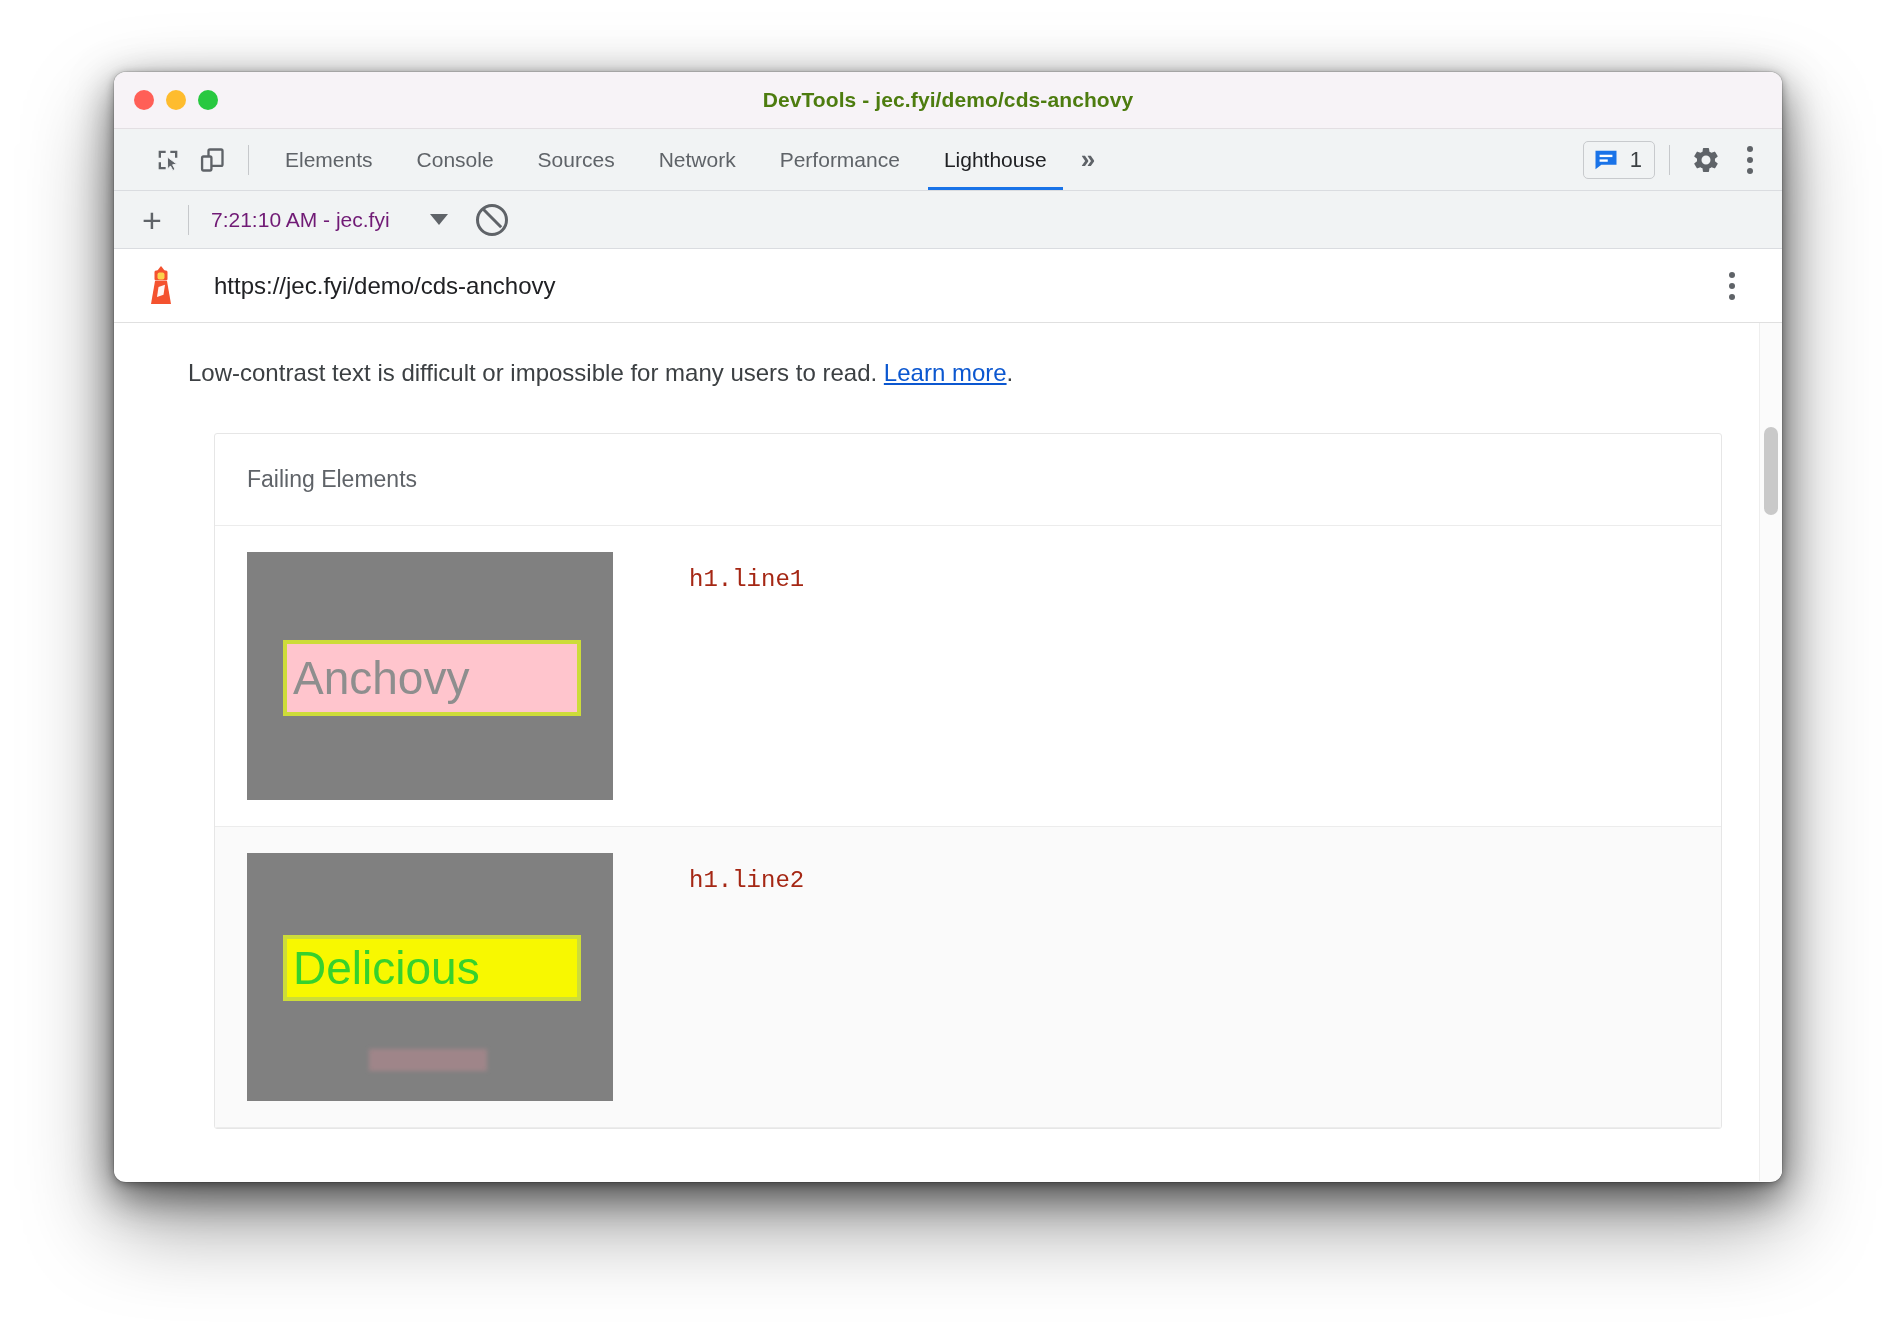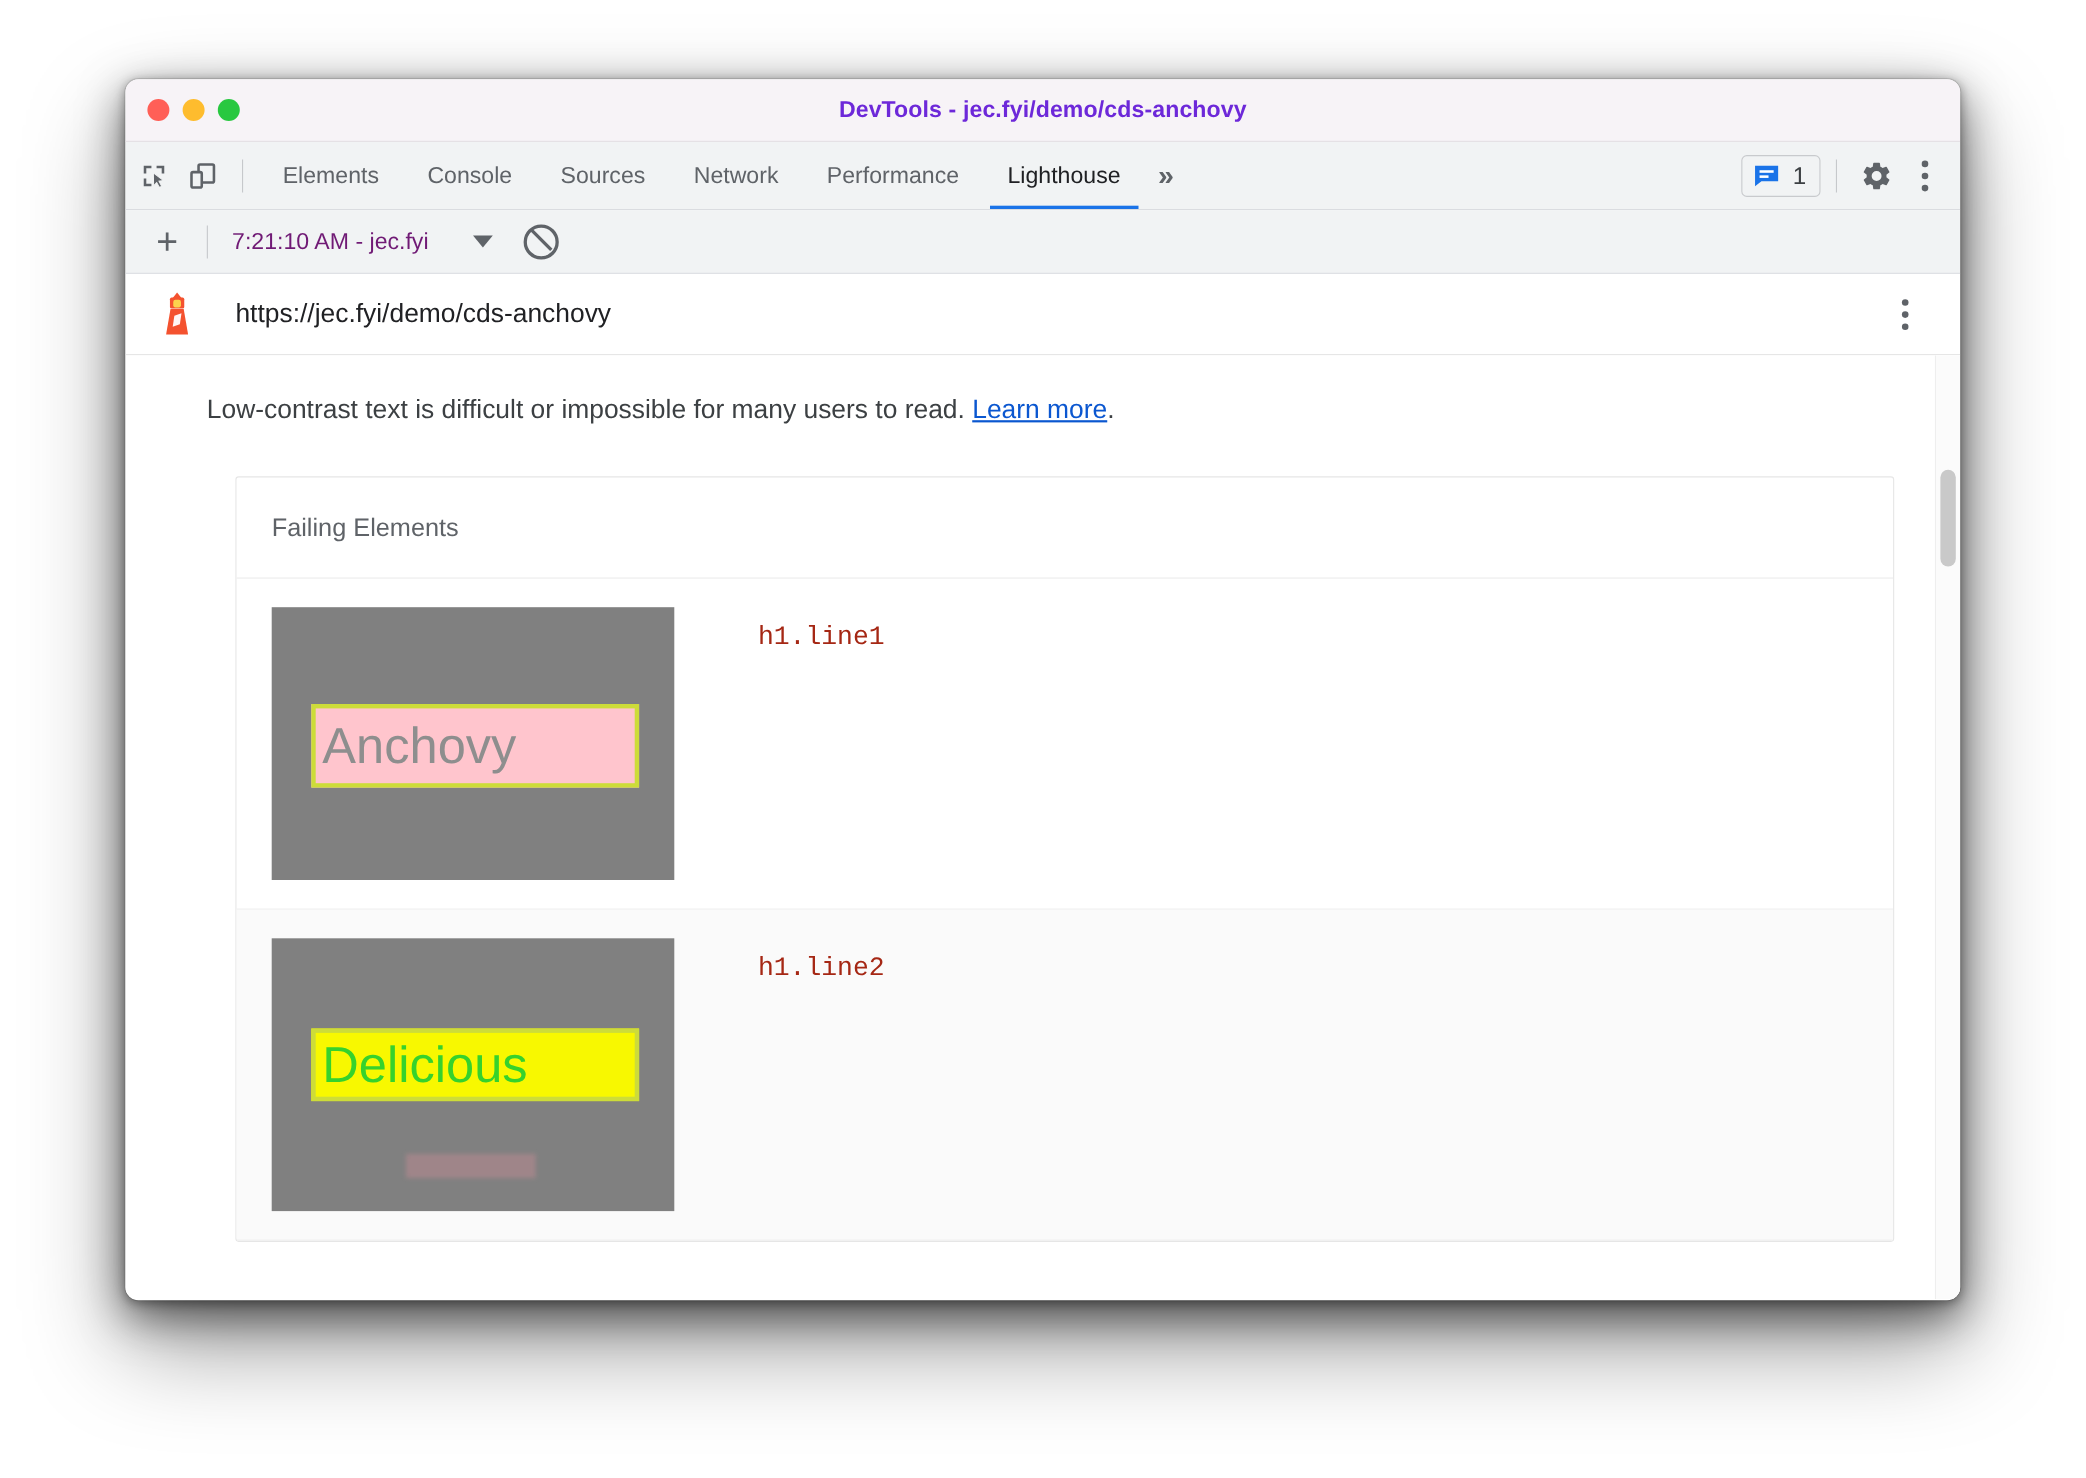--- a/index.html
+++ b/index.html
@@ -56,33 +56,33 @@
   }
   .dot.red { background: #ff5f57; }
   .dot.yellow { background: #febc2e; }
   .dot.green { background: #28c840; }
   .titletext {
     position: absolute;
     left: 0; right: 0;
     text-align: center;
     font-size: 21px;
     font-weight: bold;
-    color: #6d28d9;
+    color: #4d7c0f;
     letter-spacing: 0.1px;
     pointer-events: none;
   }
 
   
   .tabstrip {
     height: 62px;
     background: #f1f3f4;
     border-bottom: 1px solid #dadce0;
     display: flex;
     align-items: center;
-    padding-left: 4px;
+    padding-left: 32px;
     box-sizing: border-box;
   }
   .iconbtn {
     width: 44px; height: 44px;
     display: flex; align-items: center; justify-content: center;
     border-radius: 4px;
     flex: none;
   }
   .vsep {
     width: 1px; height: 30px;

